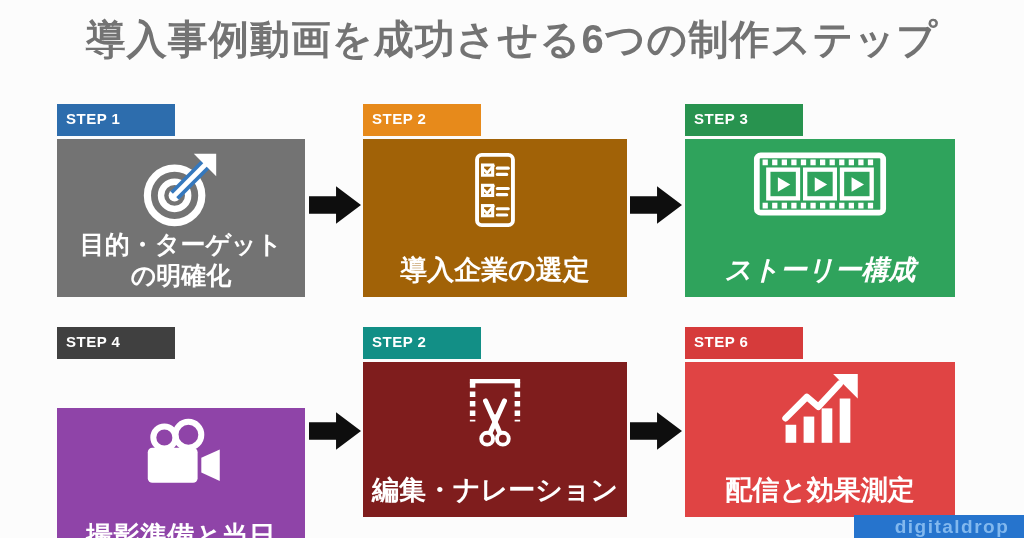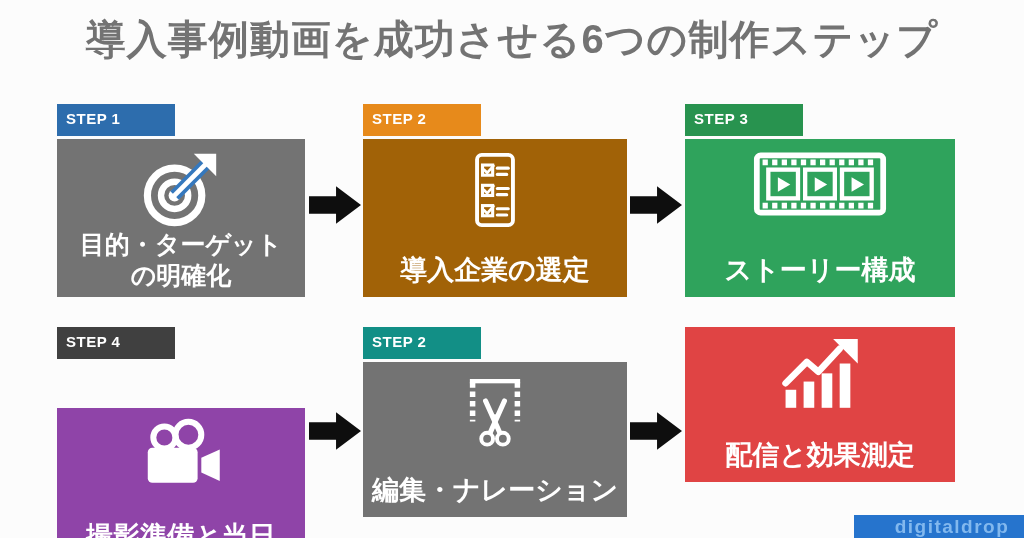--- a/index.html
+++ b/index.html
@@ -123,21 +123,21 @@
           <line x1="53" y1="82" x2="65" y2="82" stroke-width="4"></line>
         </g>
       </svg>
     </div>
     <div class="step-label">導入企業の選定</div>
   </div>
 </section>
 
 <section class="step-card col3 row1">
   <div class="step-tab" style="background-color: rgb(40, 147, 79);">STEP 3</div>
-  <div class="step-box" style="background-color: rgb(47, 163, 92);">
+  <div class="step-box" style="background-color: rgb(47, 163, 92); font-style: italic;">
     <div class="step-icon">
       <svg width="134" height="70" viewBox="0 0 140 72">
         <rect x="4" y="6" width="132" height="60" rx="4" fill="none" stroke="#fff" stroke-width="6"></rect>
         <line x1="10" y1="13.5" x2="130" y2="13.5" stroke="#fff" stroke-width="6" stroke-dasharray="5.5 4.5"></line>
         <line x1="10" y1="58.5" x2="130" y2="58.5" stroke="#fff" stroke-width="6" stroke-dasharray="5.5 4.5"></line>
         <g fill="none" stroke="#fff" stroke-width="4.5">
           <rect x="16" y="21" width="31" height="30"></rect>
           <rect x="54.5" y="21" width="31" height="30"></rect>
           <rect x="93" y="21" width="31" height="30"></rect>
         </g>
@@ -162,40 +162,41 @@
         <rect x="16" y="31" width="54" height="38" rx="5" fill="#fff"></rect>
         <polygon points="74,42 94,33 94,67 74,58" fill="#fff"></polygon>
       </svg>
     </div>
     <div class="step-label">撮影準備と当日</div>
   </div>
 </section>
 
 <section class="step-card col2 row2">
   <div class="step-tab" style="background-color: rgb(18, 143, 134);">STEP 2</div>
-  <div class="step-box" style="background-color: #737373;">
+  <div class="step-box" style="background-color: #7f1d1d;">
     <div class="step-icon">
       <svg width="88" height="80" viewBox="0 0 112 100">
         <rect x="24" y="8" width="64" height="5.5" fill="#fff"></rect>
         <line x1="27.5" y1="12" x2="27.5" y2="62" stroke="#fff" stroke-width="7" stroke-dasharray="7 5"></line>
         <line x1="84.5" y1="12" x2="84.5" y2="62" stroke="#fff" stroke-width="7" stroke-dasharray="7 5"></line>
         <g stroke="#fff" stroke-linecap="round">
           <line x1="44" y1="36" x2="62" y2="76" stroke-width="6.5"></line>
           <line x1="68" y1="36" x2="50" y2="76" stroke-width="6.5"></line>
         </g>
         <circle cx="46" cy="84" r="7.5" fill="none" stroke="#fff" stroke-width="5"></circle>
         <circle cx="66" cy="84" r="7.5" fill="none" stroke="#fff" stroke-width="5"></circle>
         <circle cx="56" cy="56" r="3" fill="#fff"></circle>
       </svg>
     </div>
     <div class="step-label">編集・ナレーション</div>
   </div>
 </section>
 
 <section class="step-card col3 row2">
+  <div class="step-tab" style="background-color: rgb(214, 59, 59);">STEP 6</div>
   <div class="step-box" style="background-color: rgb(224, 68, 68);">
     <div class="step-icon">
       <svg width="82" height="76" viewBox="0 0 100 92">
         <g fill="#fff">
           <rect x="8" y="64" width="13" height="22"></rect>
           <rect x="30" y="54" width="13" height="32"></rect>
           <rect x="52" y="44" width="13" height="42"></rect>
           <rect x="74" y="32" width="13" height="54"></rect>
         </g>
         <polyline points="8,56 34,30 48,42 74,14" fill="none" stroke="#fff" stroke-width="8" stroke-linecap="round" stroke-linejoin="round"></polyline>

